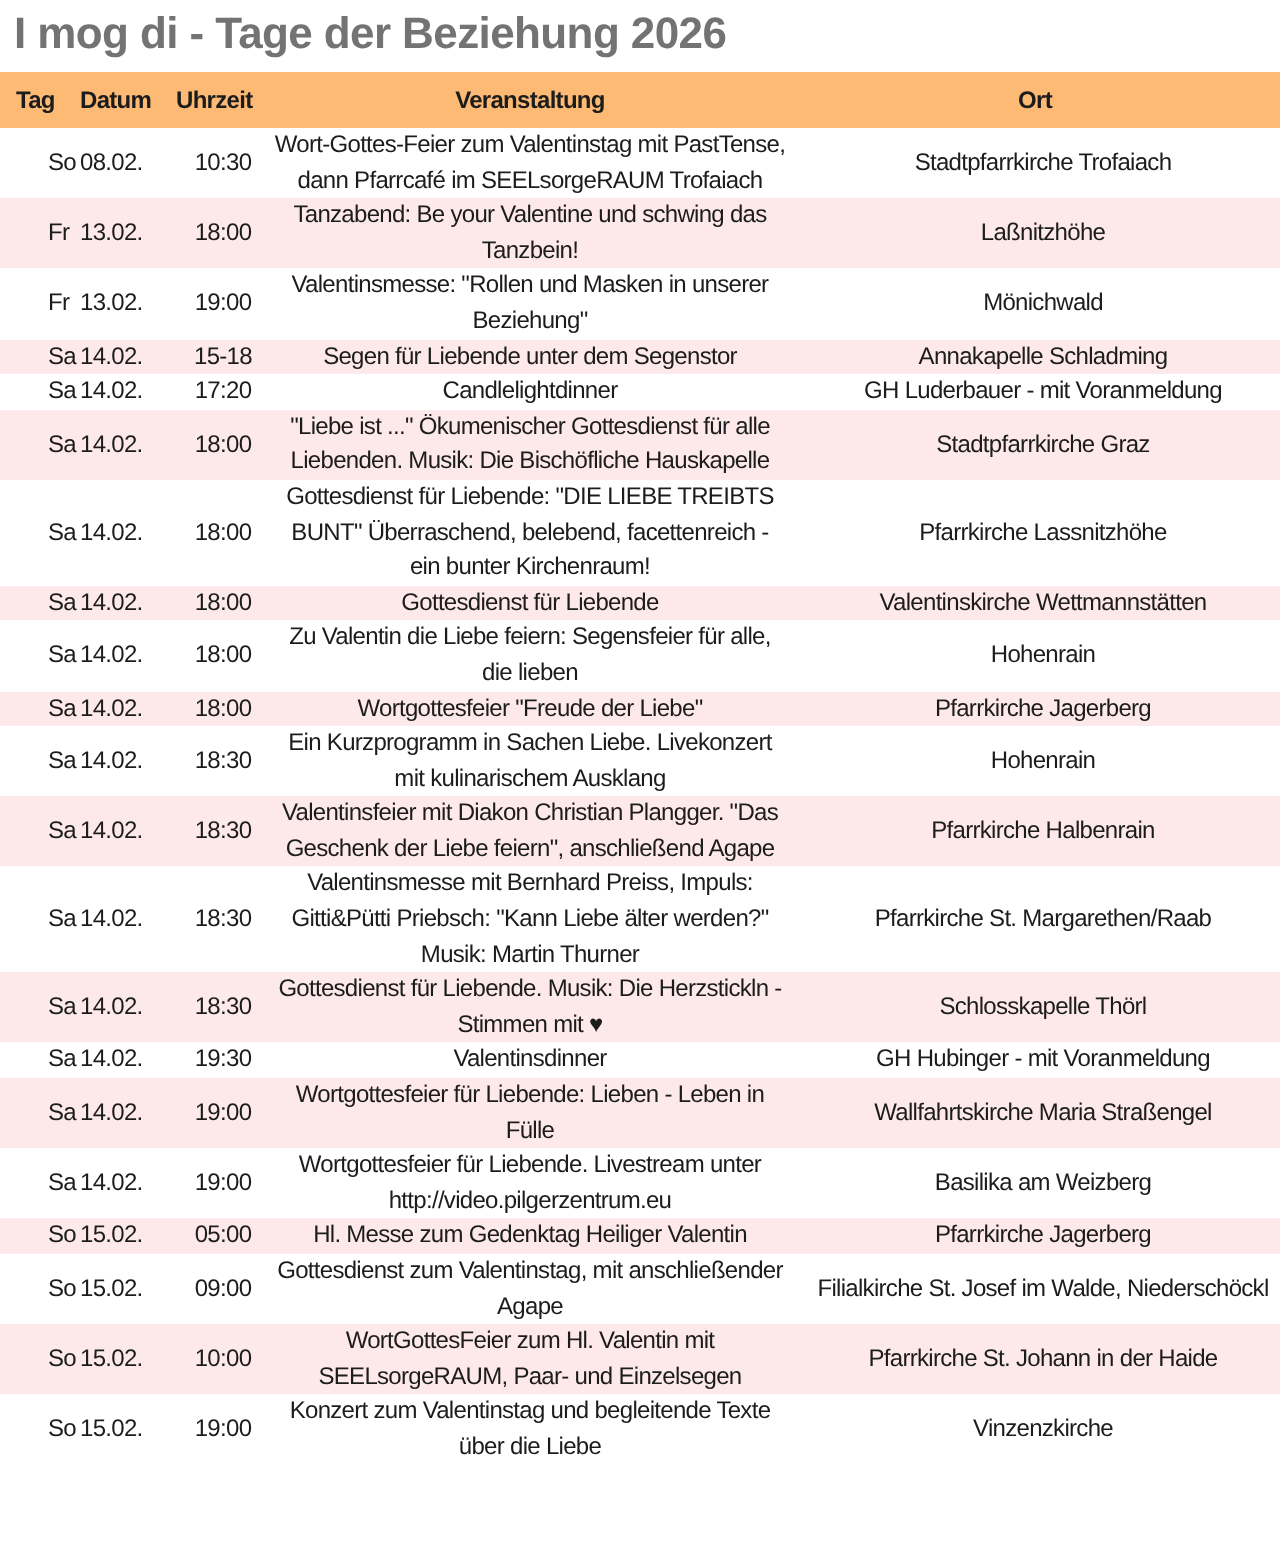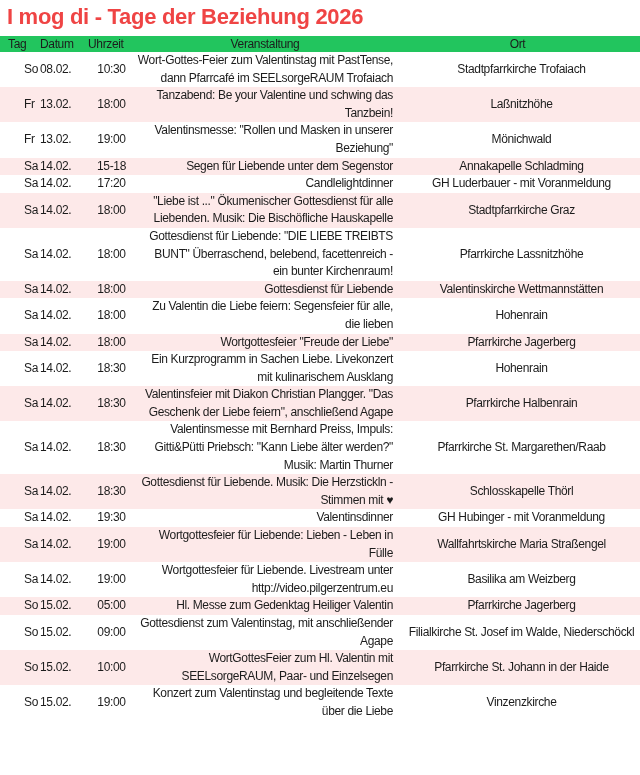--- a/index.html
+++ b/index.html
@@ -9,21 +9,21 @@
     background: #ffffff;
   }
   body {
     width: 640px;
     height: 775px;
     overflow: hidden;
     font-family: "Liberation Sans", "DejaVu Sans", sans-serif;
     color: #1c1c1c;
   }
   .page-title {
-    color: #ef4444;
+    color: #737373;
     font-size: 22px;
     font-weight: bold;
     margin: 3px 0 5px 7px;
     letter-spacing: -0.3px;
     line-height: 28px;
   }
   table.events {
     width: 640px;
     border-collapse: collapse;
     table-layout: fixed;
@@ -35,32 +35,32 @@
   col.c-datum    { width: 48px;  }
   col.c-uhrzeit  { width: 47px;  }
   col.c-veranst  { width: 260px; }
   col.c-ort      { width: 245px; }
   th, td {
     padding: 0;
     vertical-align: middle;
     overflow: hidden;
   }
   thead th {
-    background: #22c55e;
-    font-weight: normal;
-    height: 16px;
+    background: #fdba74;
+    font-weight: bold;
+    height: 28px;
     line-height: 16px;
   }
   th.h-tag, th.h-datum, th.h-uhrzeit { text-align: left; }
   th.h-veranst, th.h-ort { }
   td.cell-tag      { text-align: left; padding-left: 24px; }
   th.h-tag         { padding-left: 8px; }
   td.cell-datum    { text-align: left; }
   td.cell-uhrzeit  { text-align: center; }
-  td.cell-veranst  { text-align: right; padding: 0 2px; }
+  td.cell-veranst  { text-align: center; padding: 0 2px; }
   td.cell-ort      { text-align: center; padding-left: 8px; }
   tbody tr:nth-child(even) { background: #fde9e9; }
   tbody tr:nth-child(odd)  { background: #ffffff; }
 </style>
 </head>
 <body>
 
 <div class="page">
   <h1 class="page-title">I mog di - Tage der Beziehung 2026</h1>
 

